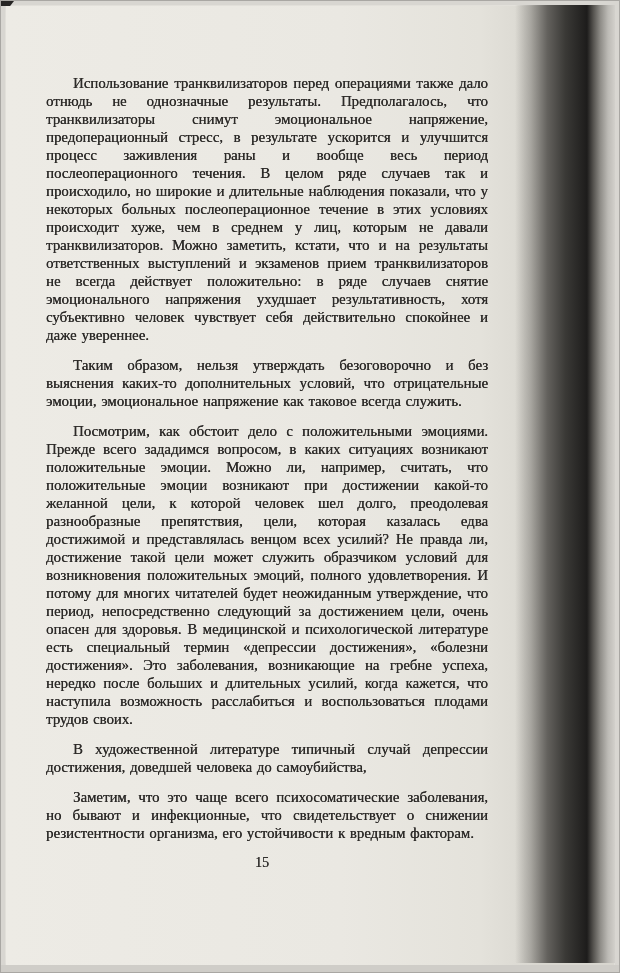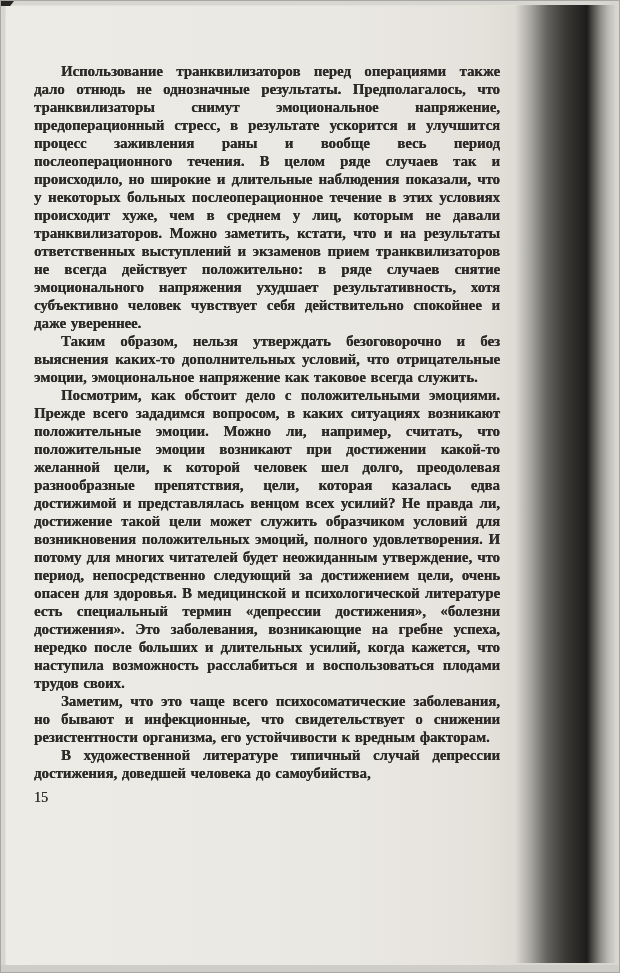--- a/index.html
+++ b/index.html
@@ -74,44 +74,43 @@
     left: 28px;
     top: 56px;
     width: 466px;
     color: #2d2b29;
     font-size: 14.8px;
     line-height: 18px;
     text-align: justify;
     text-shadow: 0.25px 0 0 currentColor; 
   }
   .para {
-    margin: 0;
+    margin: 12px;
     text-indent: 27px;
     word-spacing: 1px;
-    font-weight: bold;
   }
   .page-number {
     margin-top: 7px;
     padding-right: 10px;
-    text-align: left;
+    text-align: center;
     font-size: 14px;
     color: #32302e;
   }
 </style>
 </head>
 <body>
 
 <div class="scan">
   <div class="page">
     <div class="text-block">
       <p class="para">Использование транквилизаторов перед операциями также дало отнюдь не однозначные результаты. Предполагалось, что транквилизаторы снимут эмоциональное напряжение, предоперационный стресс, в результате ускорится и улучшится процесс заживления раны и вообще весь период послеоперационного течения. В целом ряде случаев так и происходило, но широкие и длительные наблюдения показали, что у некоторых больных послеоперационное течение в этих условиях происходит хуже, чем в среднем у лиц, которым не давали транквилизаторов. Можно заметить, кстати, что и на результаты ответственных выступлений и экзаменов прием транквилизаторов не всегда действует положительно: в ряде случаев снятие эмоционального напряжения ухудшает результативность, хотя субъективно человек чувствует себя действительно спокойнее и даже увереннее.</p>
       <p class="para">Таким образом, нельзя утверждать безоговорочно и без выяснения каких-то дополнительных условий, что отрицательные эмоции, эмоциональное напряжение как таковое всегда служить.</p>
       <p class="para">Посмотрим, как обстоит дело с положительными эмоциями. Прежде всего зададимся вопросом, в каких ситуациях возникают положительные эмоции. Можно ли, например, считать, что положительные эмоции возникают при достижении какой-то желанной цели, к которой человек шел долго, преодолевая разнообразные препятствия, цели, которая казалась едва достижимой и представлялась венцом всех усилий? Не правда ли, достижение такой цели может служить образчиком условий для возникновения положительных эмоций, полного удовлетворения. И потому для многих читателей будет неожиданным утверждение, что период, непосредственно следующий за достижением цели, очень опасен для здоровья. В медицинской и психологической литературе есть специальный термин «депрессии достижения», «болезни достижения». Это заболевания, возникающие на гребне успеха, нередко после больших и длительных усилий, когда кажется, что наступила возможность расслабиться и воспользоваться плодами трудов своих.</p>
+      <p class="para">В художественной литературе типичный случай депрессии достижения, доведшей человека до самоубийства,</p>
       <p class="para">Заметим, что это чаще всего психосоматические заболевания, но бывают и инфекционные, что свидетельствует о снижении резистентности организма, его устойчивости к вредным факторам.</p>
-      <p class="para">В художественной литературе типичный случай депрессии достижения, доведшей человека до самоубийства,</p>
       <div class="page-number">15</div>
     </div>
   </div>
   <div class="gutter-shadow"></div>
   <div class="edge-strip"></div>
   <div class="bottom-edge"></div>
   <div class="corner-mark"></div>
 </div>
 
 </body></html>

